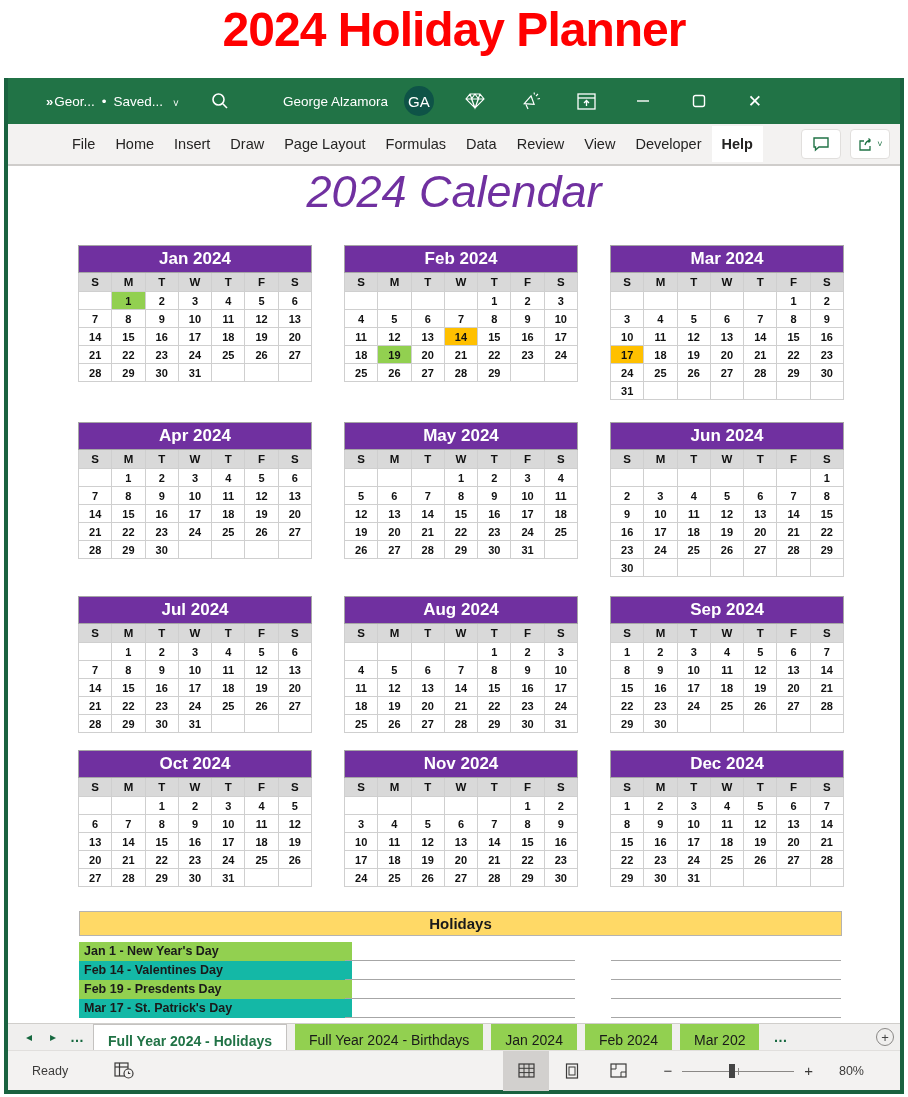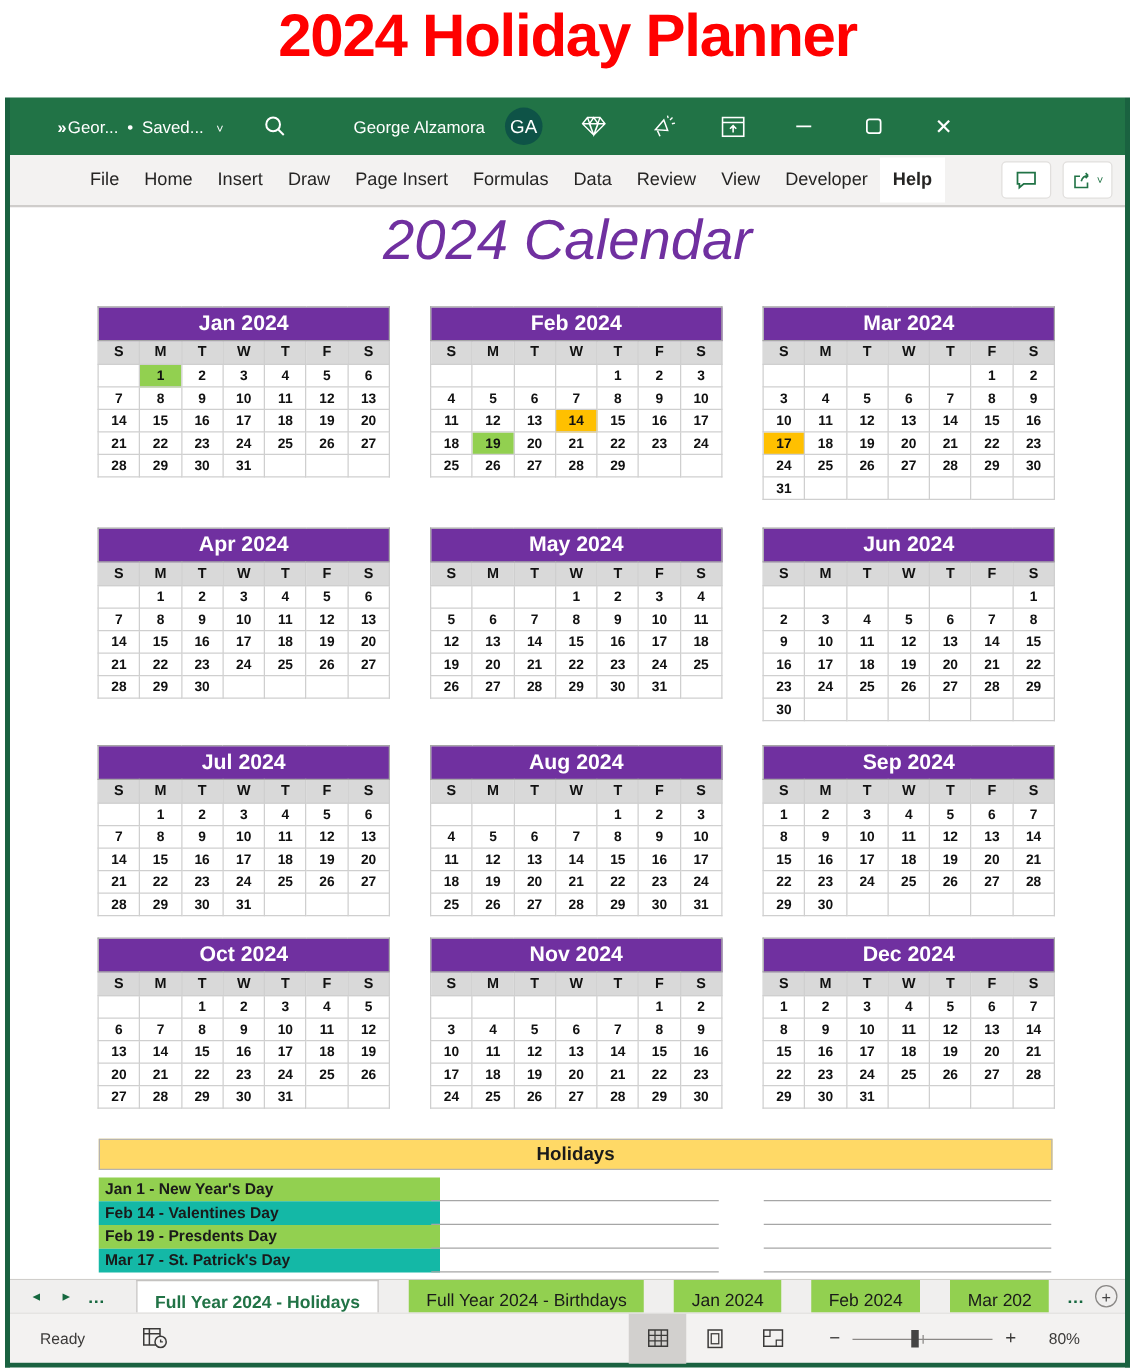--- a/index.html
+++ b/index.html
@@ -59,21 +59,21 @@
   .holiday-item.green { background:#92D050; }
   .holiday-item.orange { background:#14b8a6; }
   .lines-col { position:absolute; top:776px; width:230px; }
   .lines-col.c1 { left:337px; } .lines-col.c2 { left:603px; }
   .hline { height:19px; border-bottom:1px solid #a6a6a6; }
 
   
   .sheettabs { height:27px; background:#f0efee; border-top:1px solid #d0cecb; display:flex; align-items:stretch; flex:0 0 auto; font-size:14px; }
   .nav-arrow { color:#16683f; font-size:12px; align-self:center; margin-left:18px; }
   .tab-ellipsis { color:#16683f; align-self:center; margin-left:14px; font-weight:bold; letter-spacing:1px; }
-  .stab { display:flex; align-items:center; padding:16px 14px; margin-left:24px; background:#92D050; color:#1a1a1a; white-space:nowrap; cursor:default; }
+  .stab { display:flex; align-items:center; padding:16px 14px; margin-left:8px; background:#92D050; color:#1a1a1a; white-space:nowrap; cursor:default; }
   .stab.active { background:#ffffff; color:#217346; font-weight:bold; border:1px solid #c4c2c0; border-bottom:3px solid #217346; }
   .add-sheet { margin-left:auto; margin-right:6px; align-self:center; width:18px; height:18px; border:1px solid #8a8886; border-radius:50%;
     display:flex; align-items:center; justify-content:center; font-size:13px; color:#444; }
 
   
   .statusbar { height:40px; background:#f3f2f1; border-top:1px solid #e1dfdd; display:flex; align-items:center; flex:0 0 auto; }
   .ready { margin-left:24px; font-size:12.5px; color:#3b3a39; }
   .macro { margin-left:46px; display:flex; }
   .viewbtns { margin-left:auto; display:flex; align-items:center; }
   .vbtn { width:46px; height:40px; display:flex; align-items:center; justify-content:center; }
@@ -142,21 +142,21 @@
       </span>
       <span class="tb-ic tb-close">✕</span>
     </div>
 
     <div class="ribbon">
       <span id="ribbon-tabs" style="display:flex;align-items:center;margin-left:36px;">
           <span class="rtab">File</span>
           <span class="rtab">Home</span>
           <span class="rtab">Insert</span>
           <span class="rtab">Draw</span>
-          <span class="rtab">Page Insert</span>
+          <span class="rtab">Page Layout</span>
           <span class="rtab">Formulas</span>
           <span class="rtab">Data</span>
           <span class="rtab">Review</span>
           <span class="rtab">View</span>
           <span class="rtab">Developer</span>
           <span class="rtab active">Help</span>
         </span>
       <span class="ribbon-right">
         <span class="rbtn">
           <svg width="18" height="16" viewBox="0 0 18 16">

